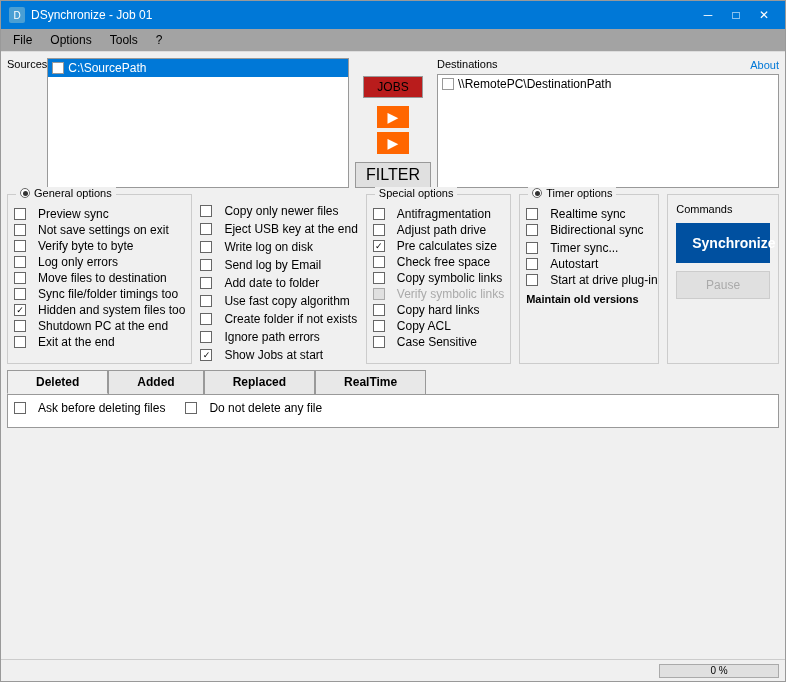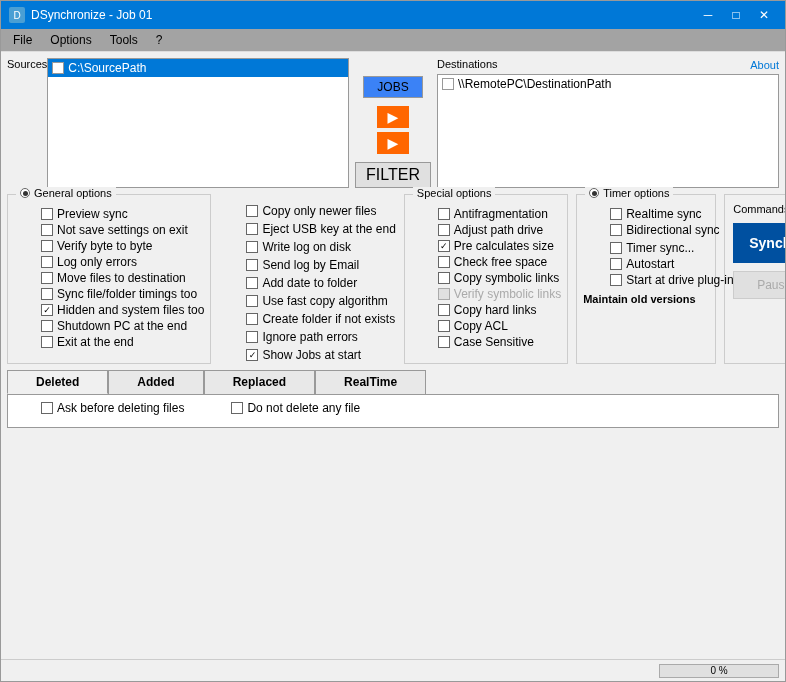--- a/index.html
+++ b/index.html
@@ -127,21 +127,21 @@
     }
     .middle-buttons {
       display: flex;
       flex-direction: column;
       align-items: center;
       justify-content: space-between;
       gap: 4px;
       padding-top: 18px;
     }
     .jobs-btn {
-      background: #3b82f6;
+      background: #b91c1c;
       border: 1px solid #999;
       padding: 3px 12px;
       cursor: pointer;
       font-size: 12px;
       min-width: 60px;
       text-align: center;
     }
     .arrow-container {
       display: flex;
       flex-direction: column;
@@ -228,24 +228,23 @@
     .radio-dot.checked::after {
       content: '';
       width: 5px;
       height: 5px;
       border-radius: 50%;
       background: #333;
     }
     .checkbox-row {
       display: flex;
       align-items: center;
-      gap: 4px;
+      gap: 12px;
       margin-bottom: 2px;
       white-space: nowrap;
-      margin-left: 27px;
     }
     .cb {
       width: 12px;
       height: 12px;
       border: 1px solid #666;
       background: white;
       display: inline-flex;
       align-items: center;
       justify-content: center;
       flex-shrink: 0;

